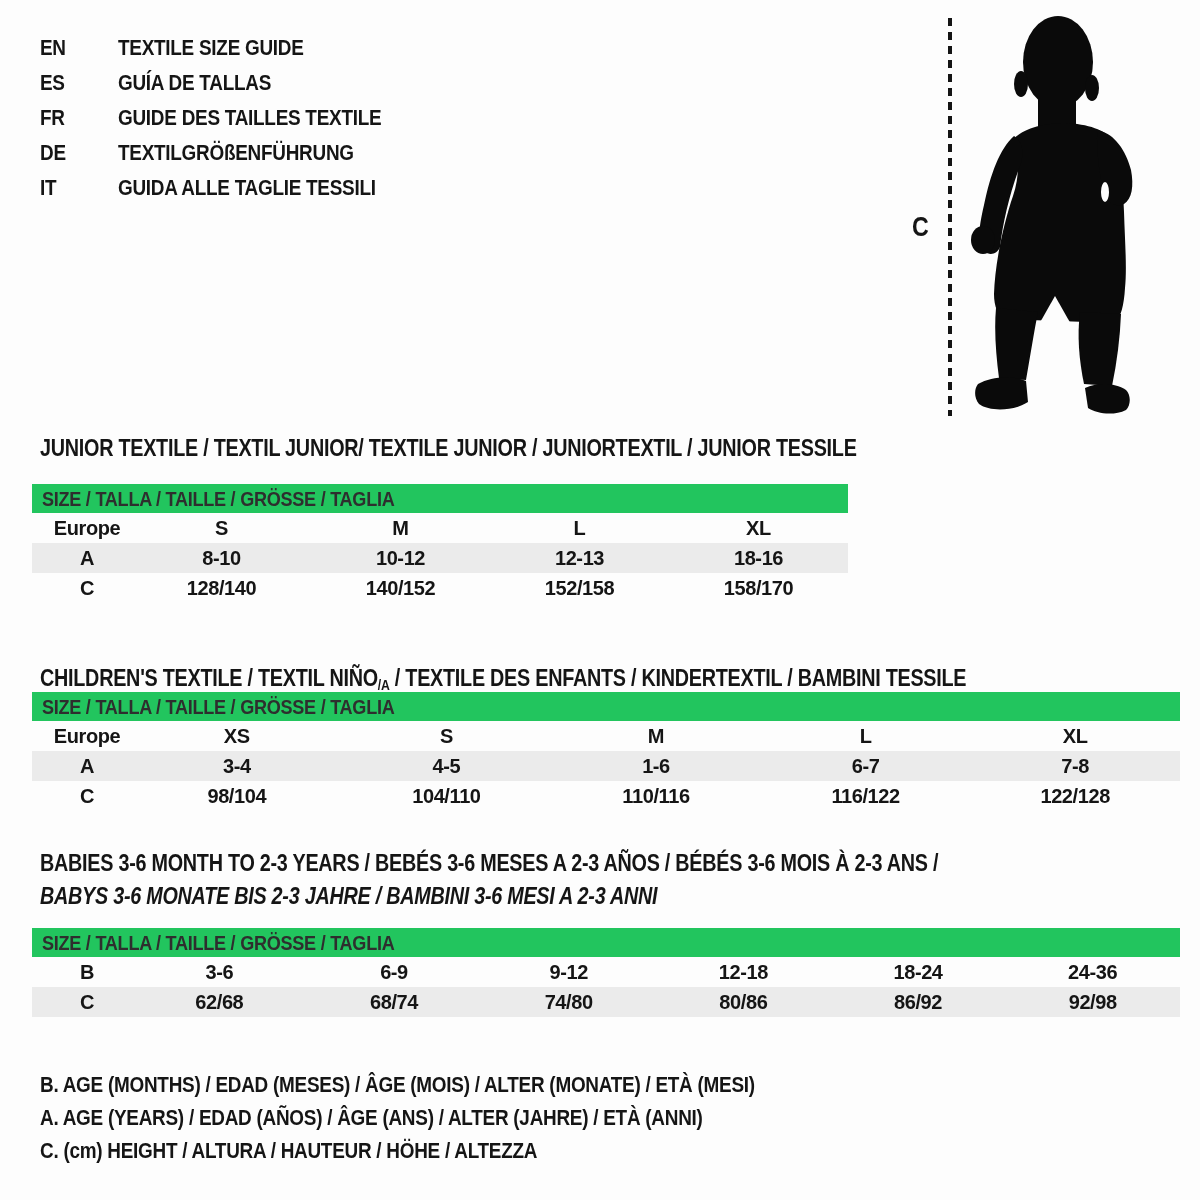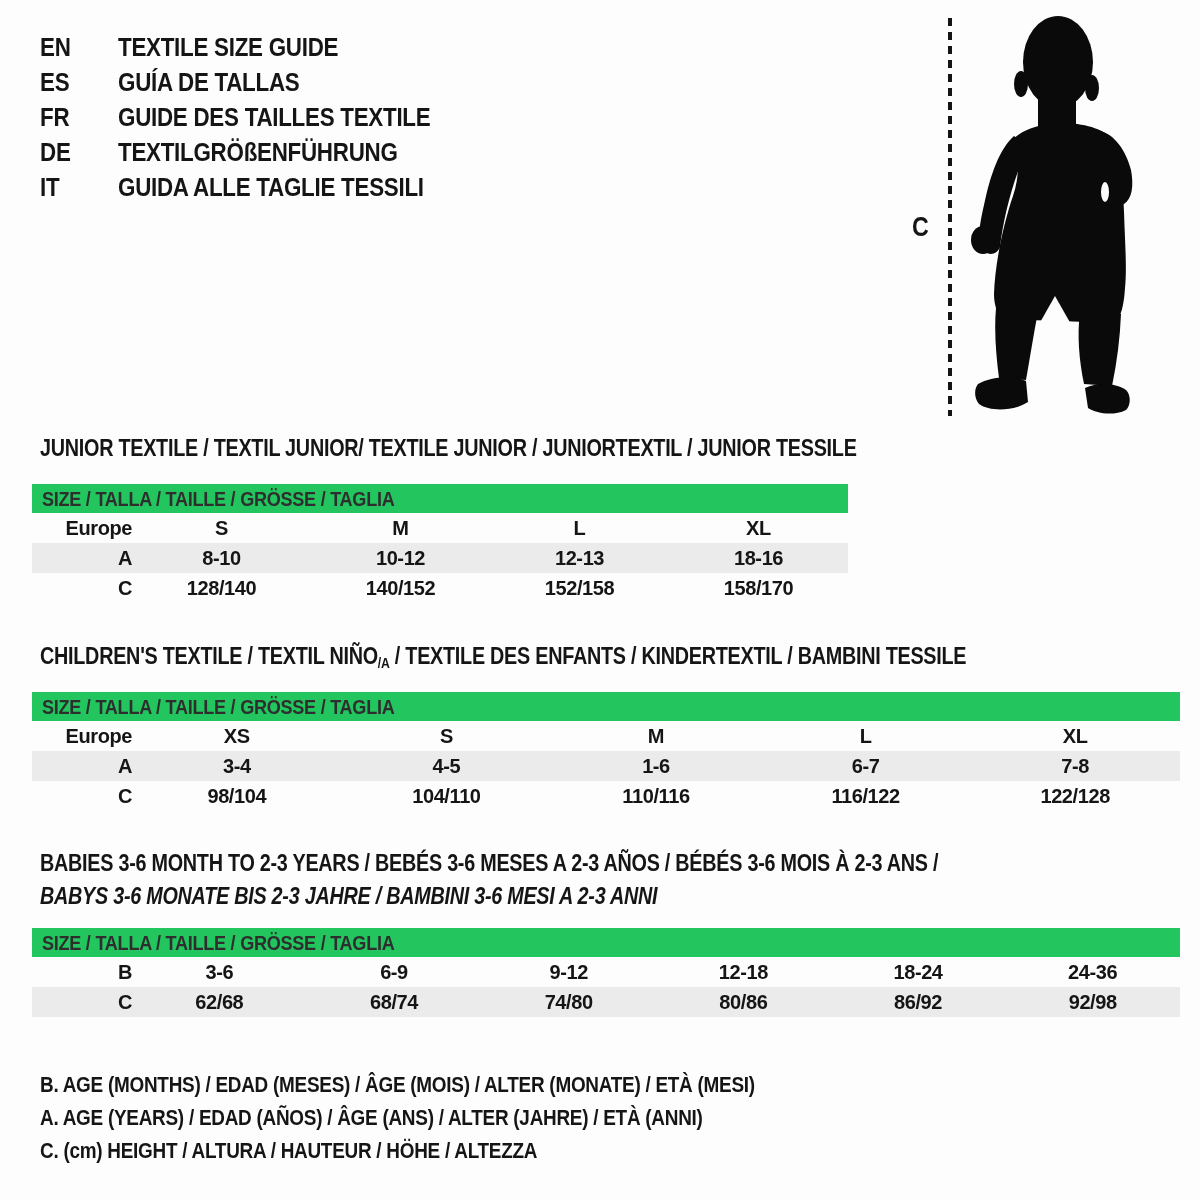--- a/index.html
+++ b/index.html
@@ -10,21 +10,21 @@
     color:#151515;
     font-family:"Liberation Sans","DejaVu Sans",sans-serif;
     font-weight:bold;
     overflow:hidden;
   }
   
   .cond{display:inline-block;transform:scaleX(0.86);transform-origin:0 50%;letter-spacing:-0.3px;white-space:nowrap;}
 
   
   .lang-list{position:absolute;left:40px;top:30px;}
-  .lang-row{height:35px;line-height:35px;font-size:26px;}
+  .lang-row{height:35px;line-height:35px;font-size:22px;}
   .lang-code{display:inline-block;width:78px;}
   .lang-label{display:inline-block;}
 
   
   .figure{position:absolute;left:0;top:0;width:1200px;height:430px;}
   .measure-line{
     position:absolute;left:948px;top:18px;width:4px;height:398px;
     background:repeating-linear-gradient(to bottom,#141414 0 8px,transparent 8px 14px);
   }
   .measure-label{position:absolute;left:912px;top:212px;font-size:27px;}
@@ -37,21 +37,21 @@
   
   .tbl{position:absolute;left:32px;}
   .tbl-junior{width:816px;}
   .tbl-wide{width:1148px;}
   .size-bar{
     height:29px;line-height:29px;background:#22c55e;color:#2e2e2e;
     padding-left:10px;font-size:21px;box-sizing:border-box;
   }
   .trow{display:flex;height:30px;line-height:30px;font-size:20px;letter-spacing:-0.4px;}
   .trow.shaded{background:#ebebeb;}
-  .tlabel{width:100px;padding-left:10px;box-sizing:border-box;text-align:right;}
+  .tlabel{width:100px;padding-left:10px;box-sizing:border-box;text-align:center;}
   .tcell{flex:1;text-align:center;}
 
   
   .legend{position:absolute;left:40px;top:1068px;}
   .legend-line{height:33px;line-height:33px;font-size:22px;}
 
   svg .ink{fill:#0a0a0a;}
   svg .paper{fill:#fdfdfd;}
 </style>
 </head>
@@ -132,21 +132,21 @@
     </div>
     <div class="trow">
       <div class="tlabel">C</div>
       <div class="tcell">128/140</div>
       <div class="tcell">140/152</div>
       <div class="tcell">152/158</div>
       <div class="tcell">158/170</div>
     </div>
   </div>
 
-  <div class="section-title" style="top:643px;text-align:center;">
+  <div class="section-title" style="top:665px;text-align:center;">
     <span class="cond"><span>CHILDREN'S TEXTILE / TEXTIL NIÑO</span><span class="sub-small">/A</span><span> / TEXTILE DES ENFANTS / KINDERTEXTIL / BAMBINI TESSILE</span></span>
   </div>
   <div class="tbl tbl-wide" style="top:692px;">
     <div class="size-bar">
       <span class="cond">SIZE / TALLA / TAILLE / GRÖSSE / TAGLIA</span>
     </div>
     <div class="trow">
       <div class="tlabel">Europe</div>
       <div class="tcell">XS</div>
       <div class="tcell">S</div>

